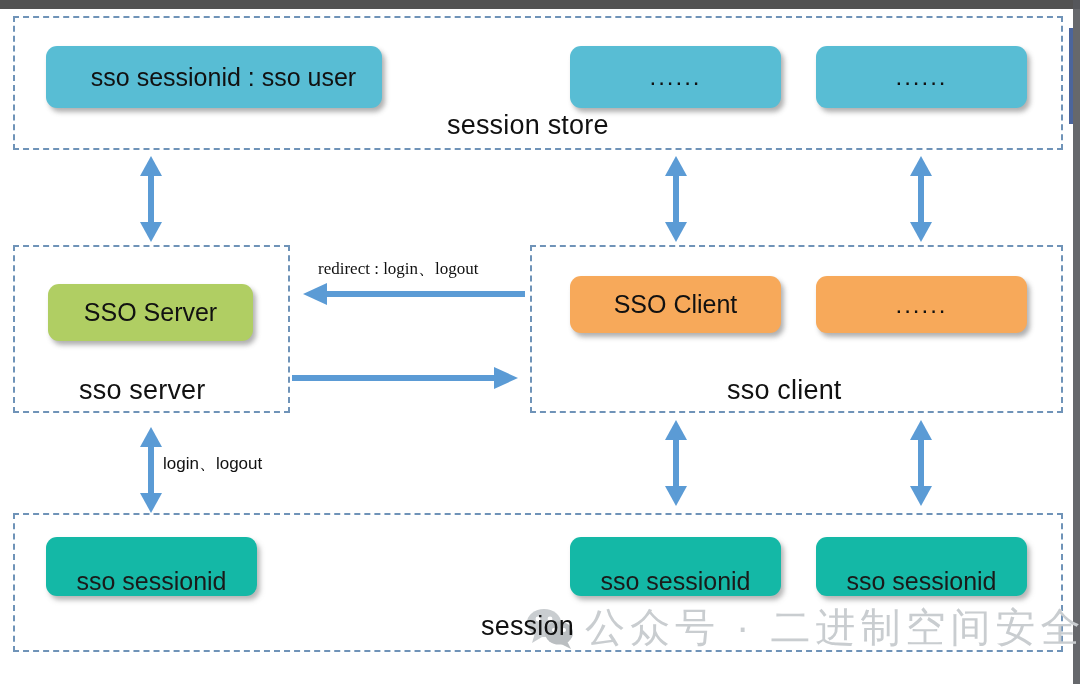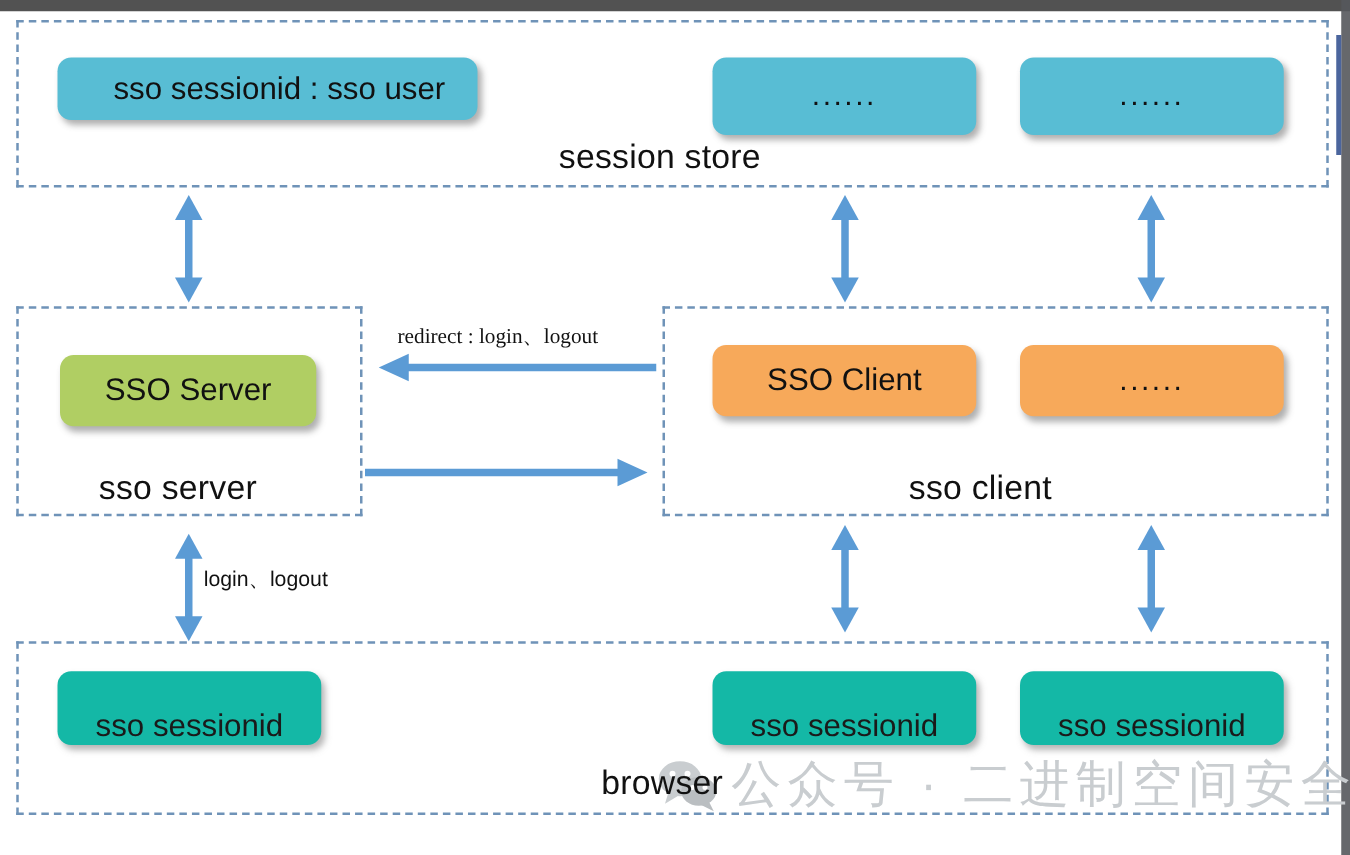--- a/index.html
+++ b/index.html
@@ -110,21 +110,21 @@
 <div id="canvas">
 
   <div class="topstrip">
     <span class="ghost"></span>
   </div>
   <div class="rightstrip"></div>
   <div class="rightstrip-blue"></div>
 
   <div class="region" style="left:13px; top:16px; width:1050px; height:134px;"></div>
 
-  <div class="node cyan" style="left:46px; top:46px; width:336px; height:50px;padding-left:19px;">
+  <div class="node cyan" style="left:46px; top:46px; width:336px; height:62px;padding-left:19px;">
     <span>sso sessionid : sso user</span>
   </div>
 
   <div class="node cyan" style="left:570px; top:46px; width:211px; height:62px;">
     <span class="dots">......</span>
   </div>
 
   <div class="node cyan" style="left:816px; top:46px; width:211px; height:62px;">
     <span class="dots">......</span>
   </div>
@@ -225,21 +225,21 @@
   </div>
 
   <div class="node grey" style="left:570px; top:537px; width:211px; height:59px;">
     <span>sso sessionid</span>
   </div>
 
   <div class="node grey" style="left:816px; top:537px; width:211px; height:59px;">
     <span>sso sessionid</span>
   </div>
 
-  <div class="region-label" style="left:481px; top:611px; z-index:3;">browser</div>
+  <div class="region-label" style="left:481px; top:611px; z-index:3;">session</div>
 
   <div class="watermark" style="left:525px; top:600px; z-index:2;">
     <span class="wm-logo" style="position:relative; display:inline-block; width:52px; height:44px;">
       <svg width="52" height="44" viewBox="0 0 52 44">
         <ellipse cx="19" cy="17" rx="17" ry="14" fill="#c9cdd0"></ellipse>
         <polygon points="10,27 7,37 17,31" fill="#c9cdd0"></polygon>
         <circle cx="13" cy="13" r="2.4" fill="#ffffff"></circle>
         <circle cx="25" cy="13" r="2.4" fill="#ffffff"></circle>
         <ellipse cx="34" cy="27" rx="14" ry="11.5" fill="#babec1"></ellipse>
         <polygon points="42,35 46,43 36,38" fill="#babec1"></polygon>

